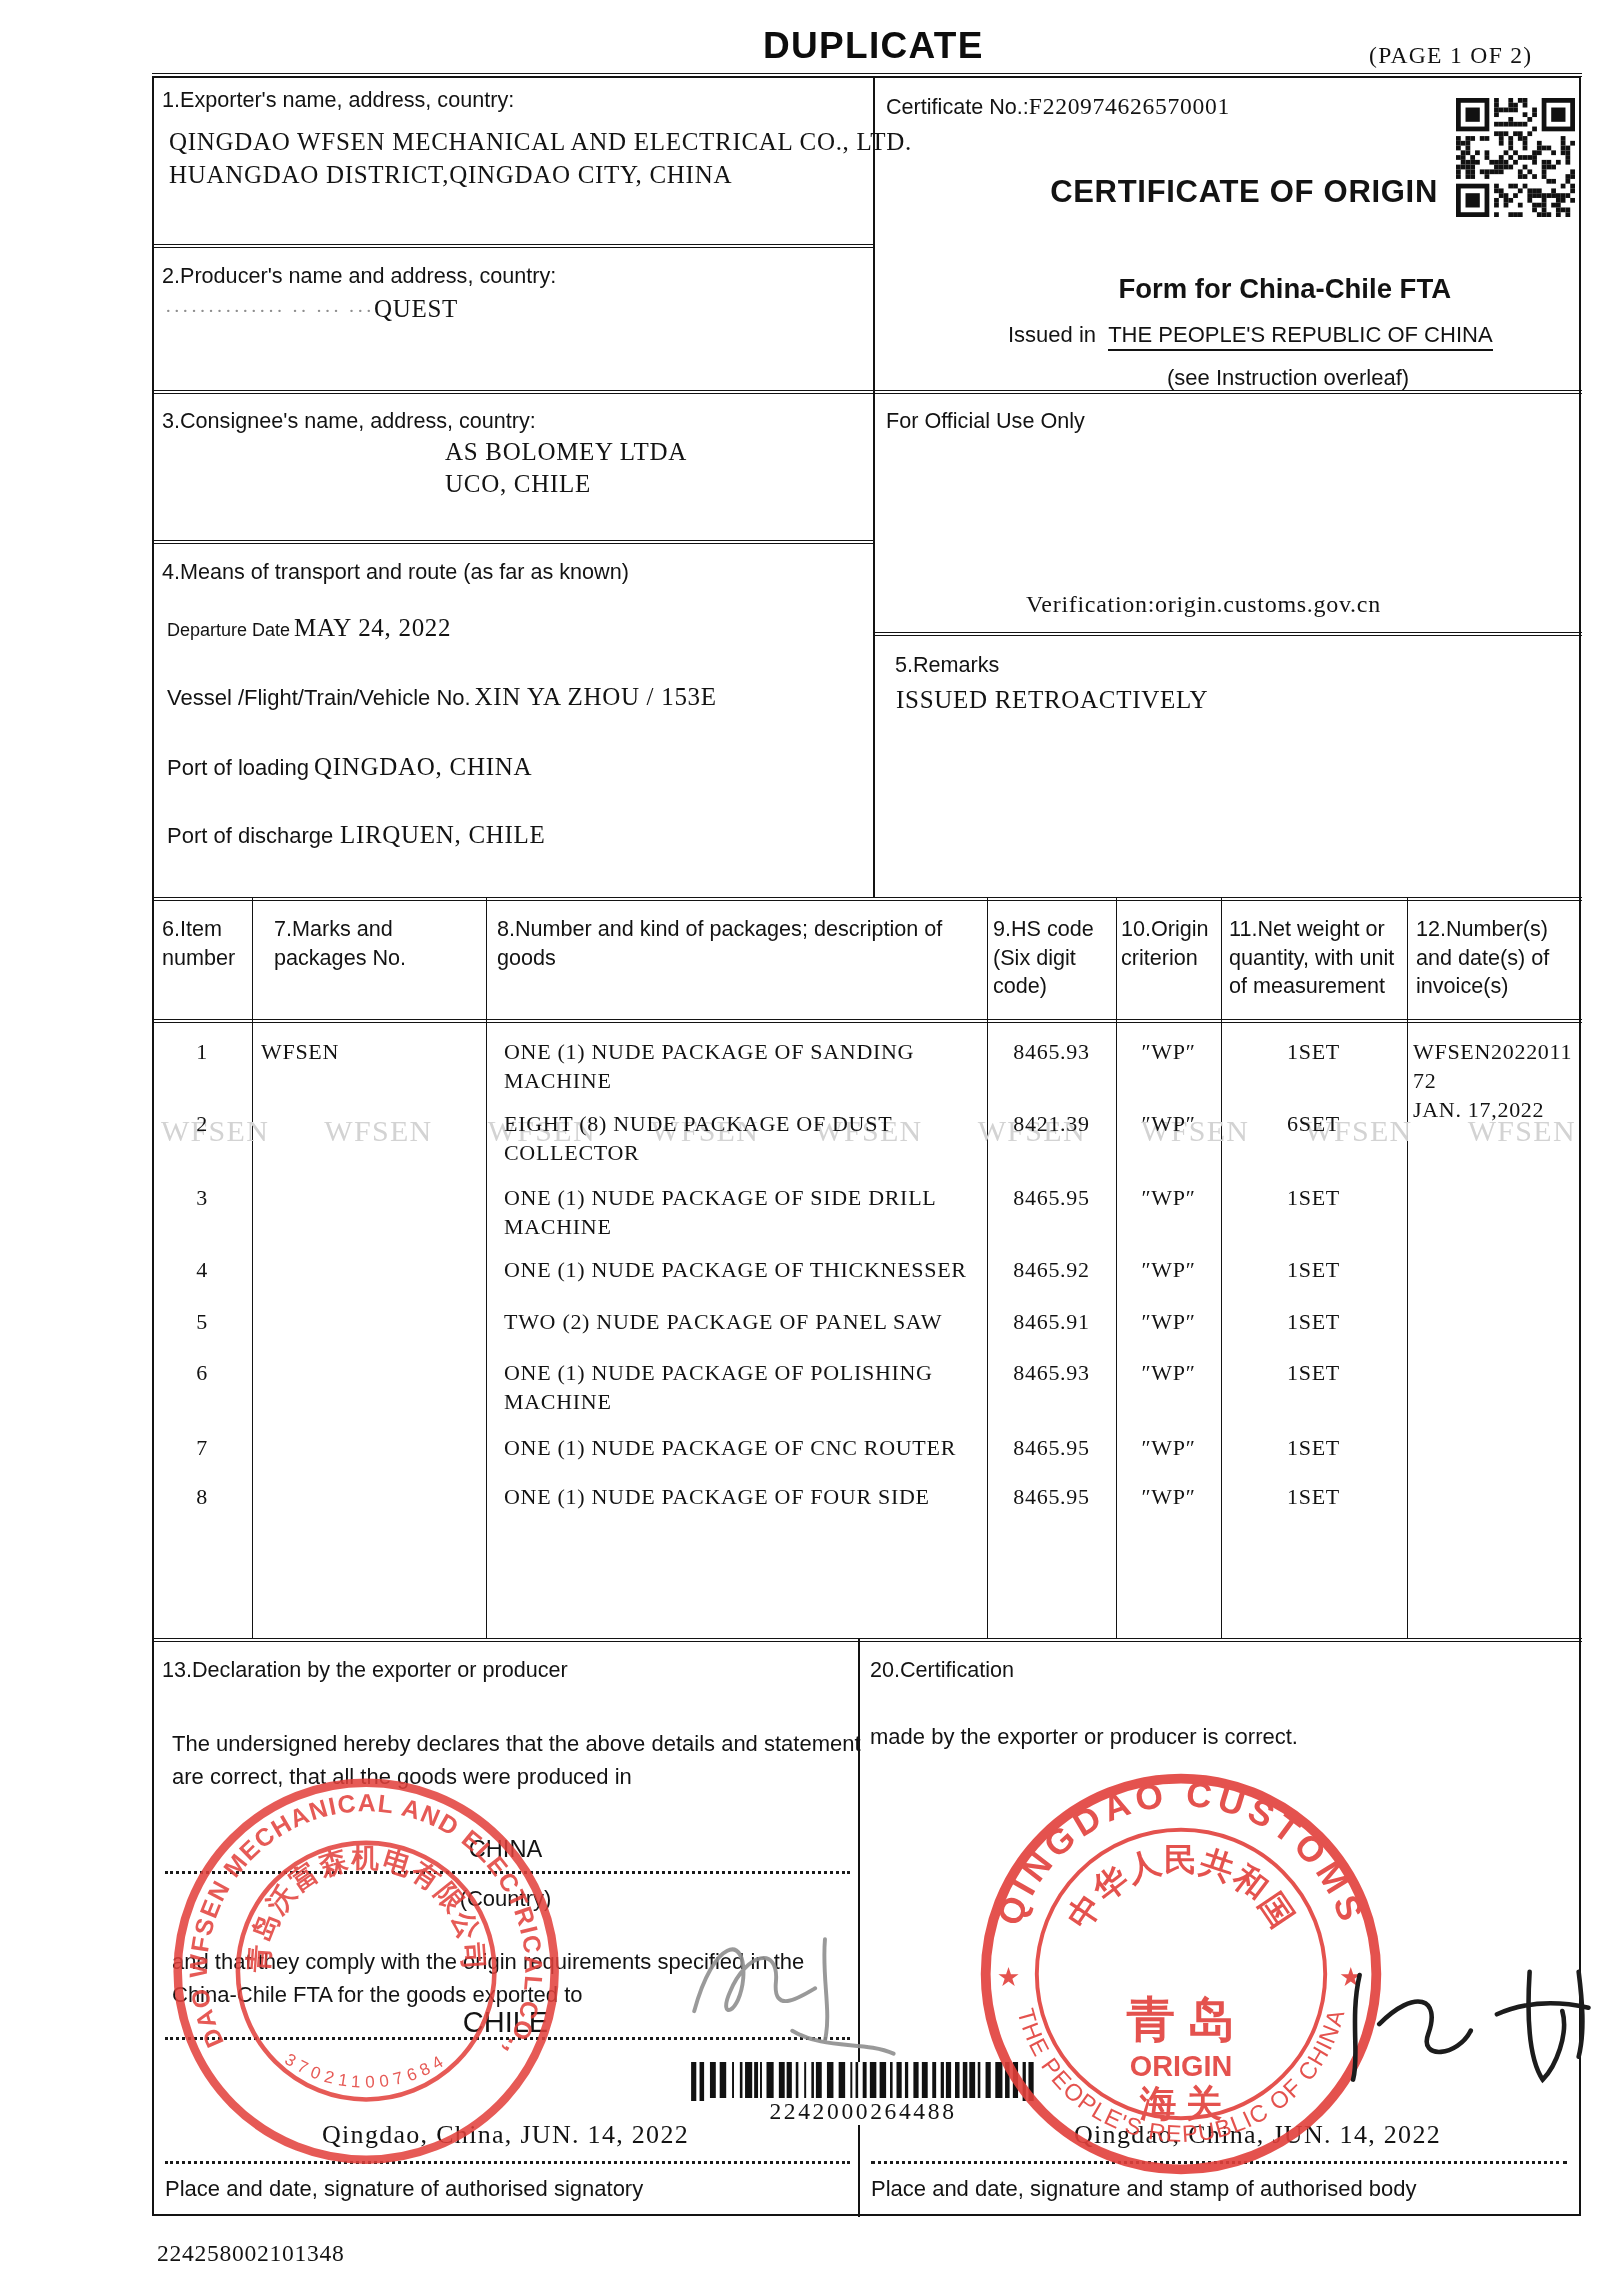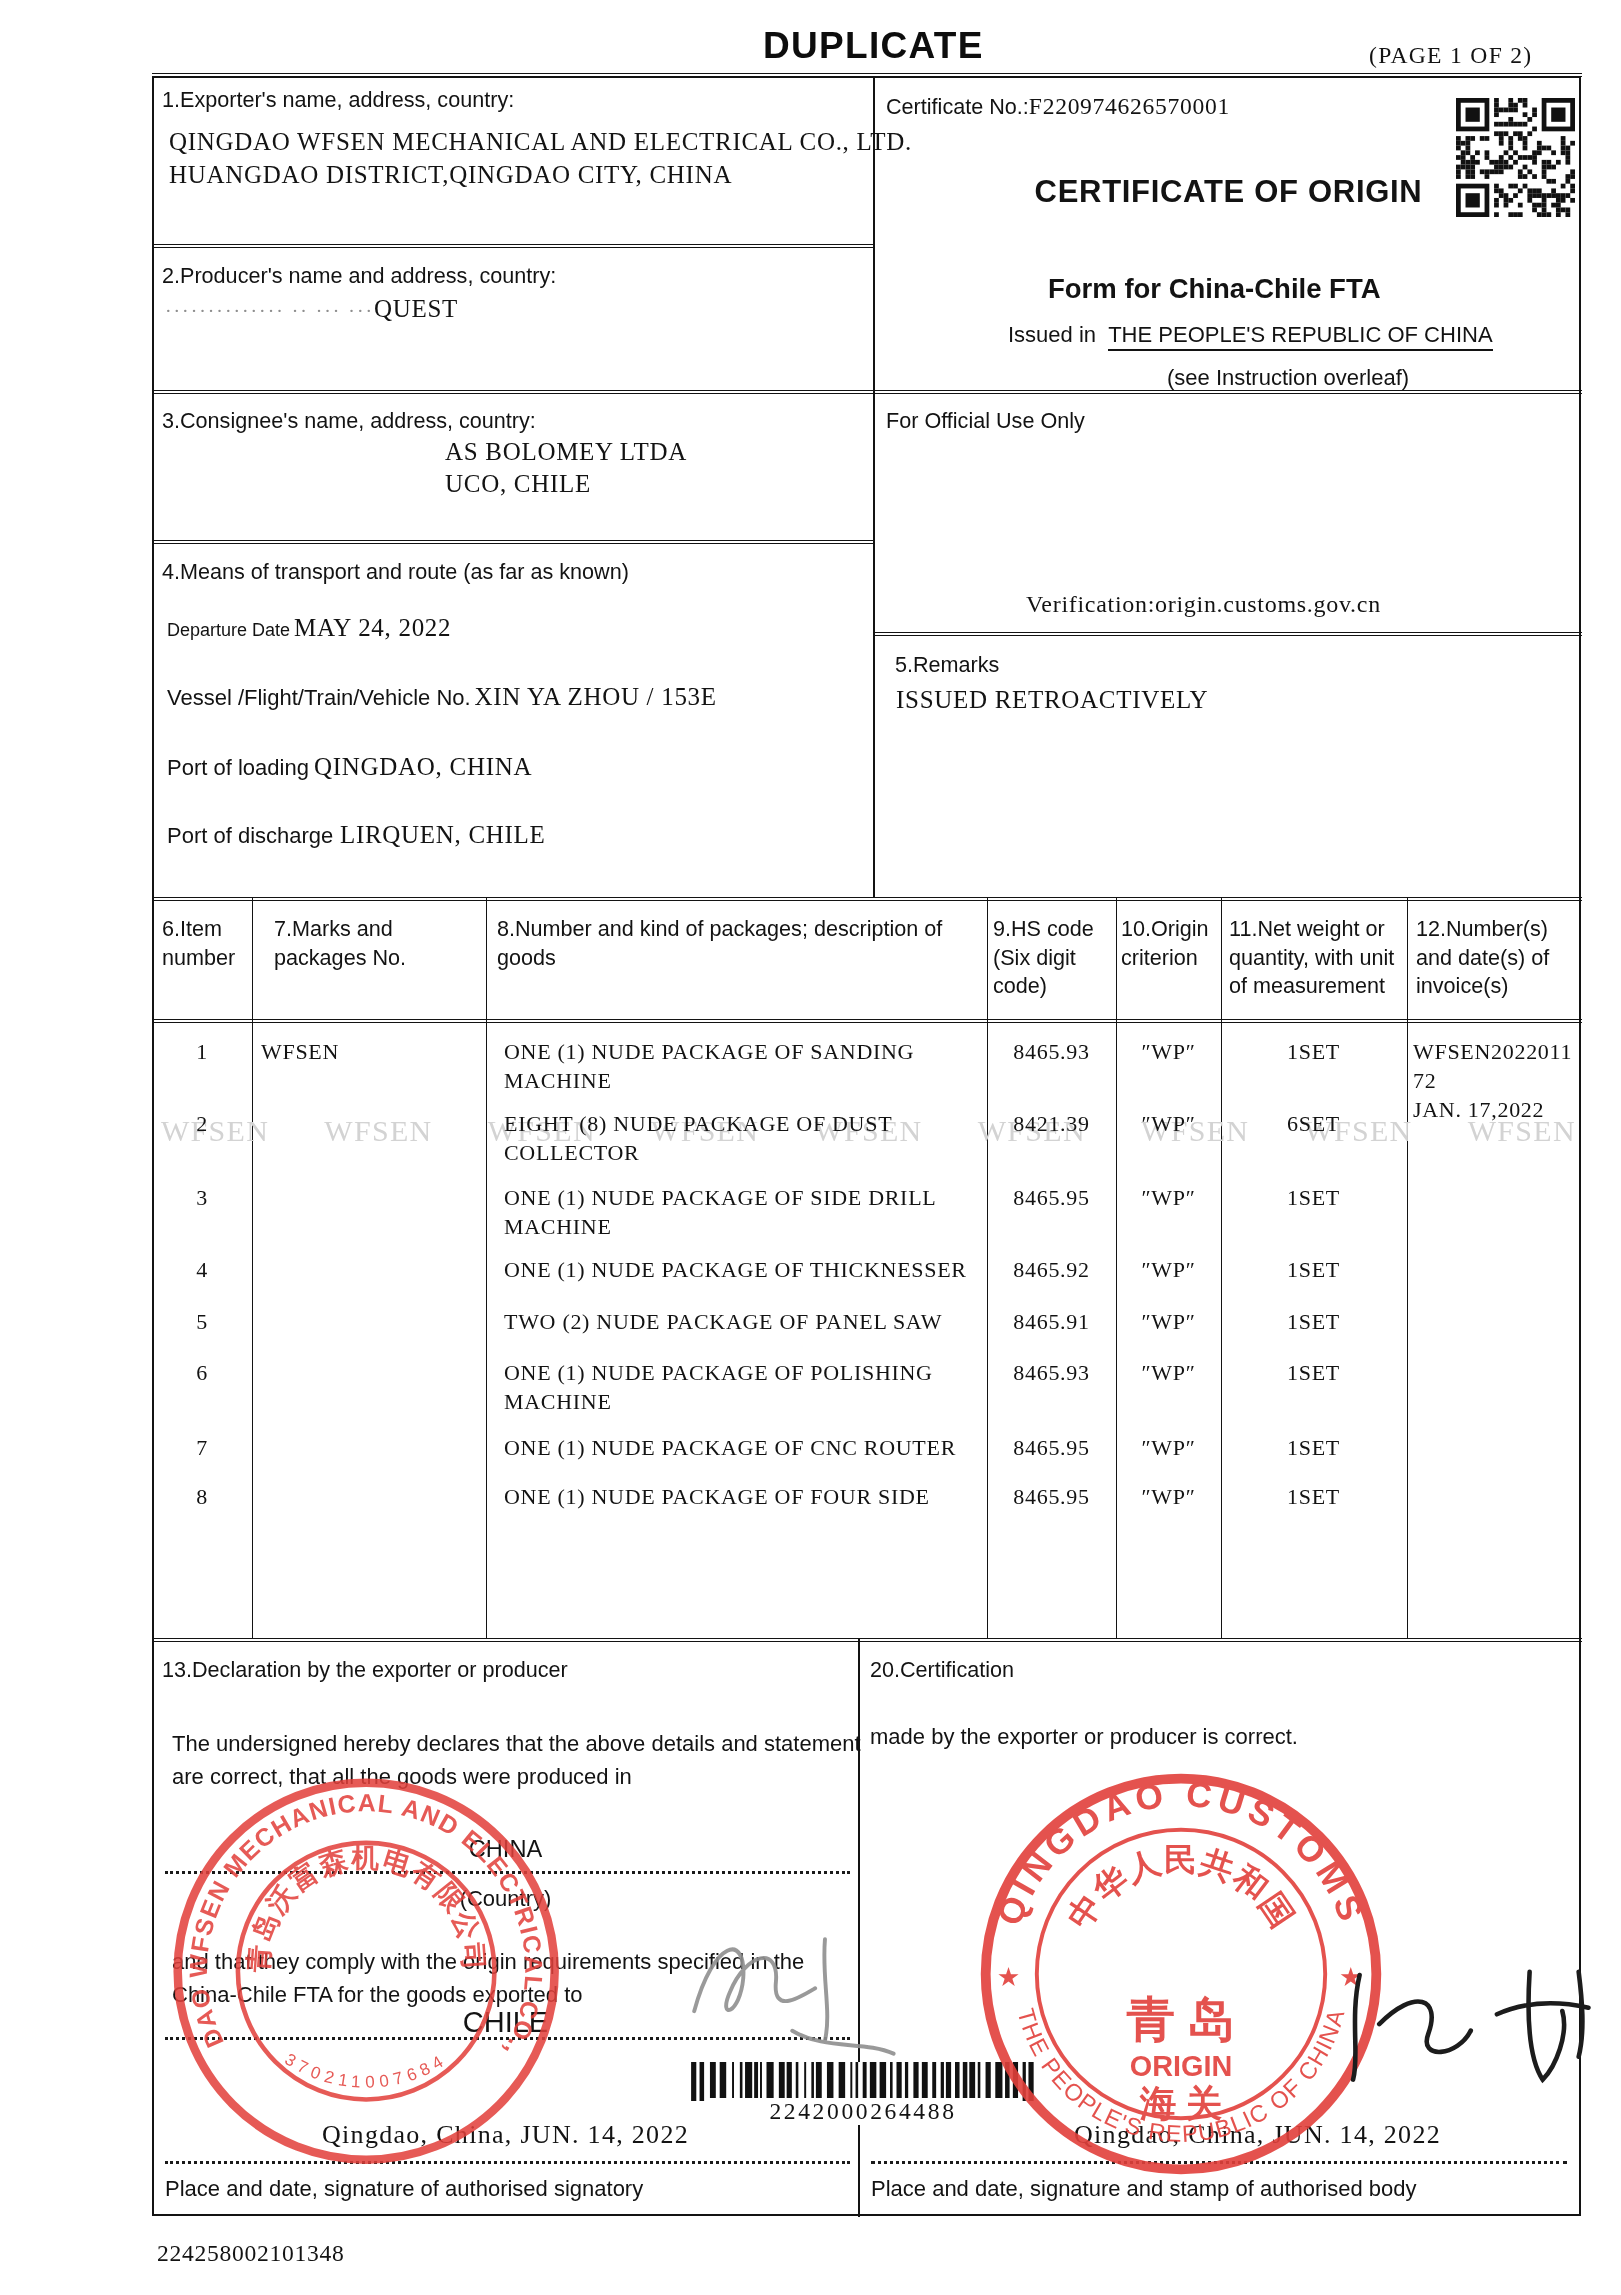--- a/index.html
+++ b/index.html
@@ -6,22 +6,22 @@
   #page{position:relative;width:1621px;height:2295px;background:#fff;overflow:hidden;
         font-family:"Liberation Sans",sans-serif;color:#131313;}
   .abs{position:absolute;}
   .lbl{font:21.6px/1.32 "Liberation Sans",sans-serif;color:#131313;}
   .lbl34{font:22px/1.4 "Liberation Sans",sans-serif;color:#131313;}
   .val{font:25px/1.25 "Liberation Serif",serif;color:#131313;letter-spacing:0.7px;}
   .tval{font:22px/29px "Liberation Serif",serif;color:#131313;letter-spacing:0.7px;}
   .dline{display:block;}
   .dup{font:bold 37px "Liberation Sans",sans-serif;letter-spacing:1.3px;color:#0d0d0d;}
   .pg{font:23.6px "Liberation Serif",serif;color:#131313;letter-spacing:1.3px;}
-  .coo{font:bold 31px "Liberation Sans",sans-serif;letter-spacing:0.7px;text-align:center;}
-  .fta{font:bold 27.5px "Liberation Sans",sans-serif;text-align:left;}
+  .coo{font:bold 31px "Liberation Sans",sans-serif;letter-spacing:0.7px;text-align:right;}
+  .fta{font:bold 27.5px "Liberation Sans",sans-serif;text-align:right;}
   .underlined{border-bottom:2px solid #131313;padding-bottom:2px;}
   .dbl{border-top:4.6px double #131313;height:0;}
   .vln{background:#131313;width:1.3px;}
   .vln3{background:#131313;width:2px;}
   .outer{border:2.6px solid #131313;}
   .dot{border-top:3.9px dotted #1a1a1a;height:0;}
   .ctr{text-align:center;}
   .trow{position:absolute;left:0;width:1430px;}
   .tc{position:absolute;top:0;}
   .c1{left:0;width:100px;text-align:center;}

